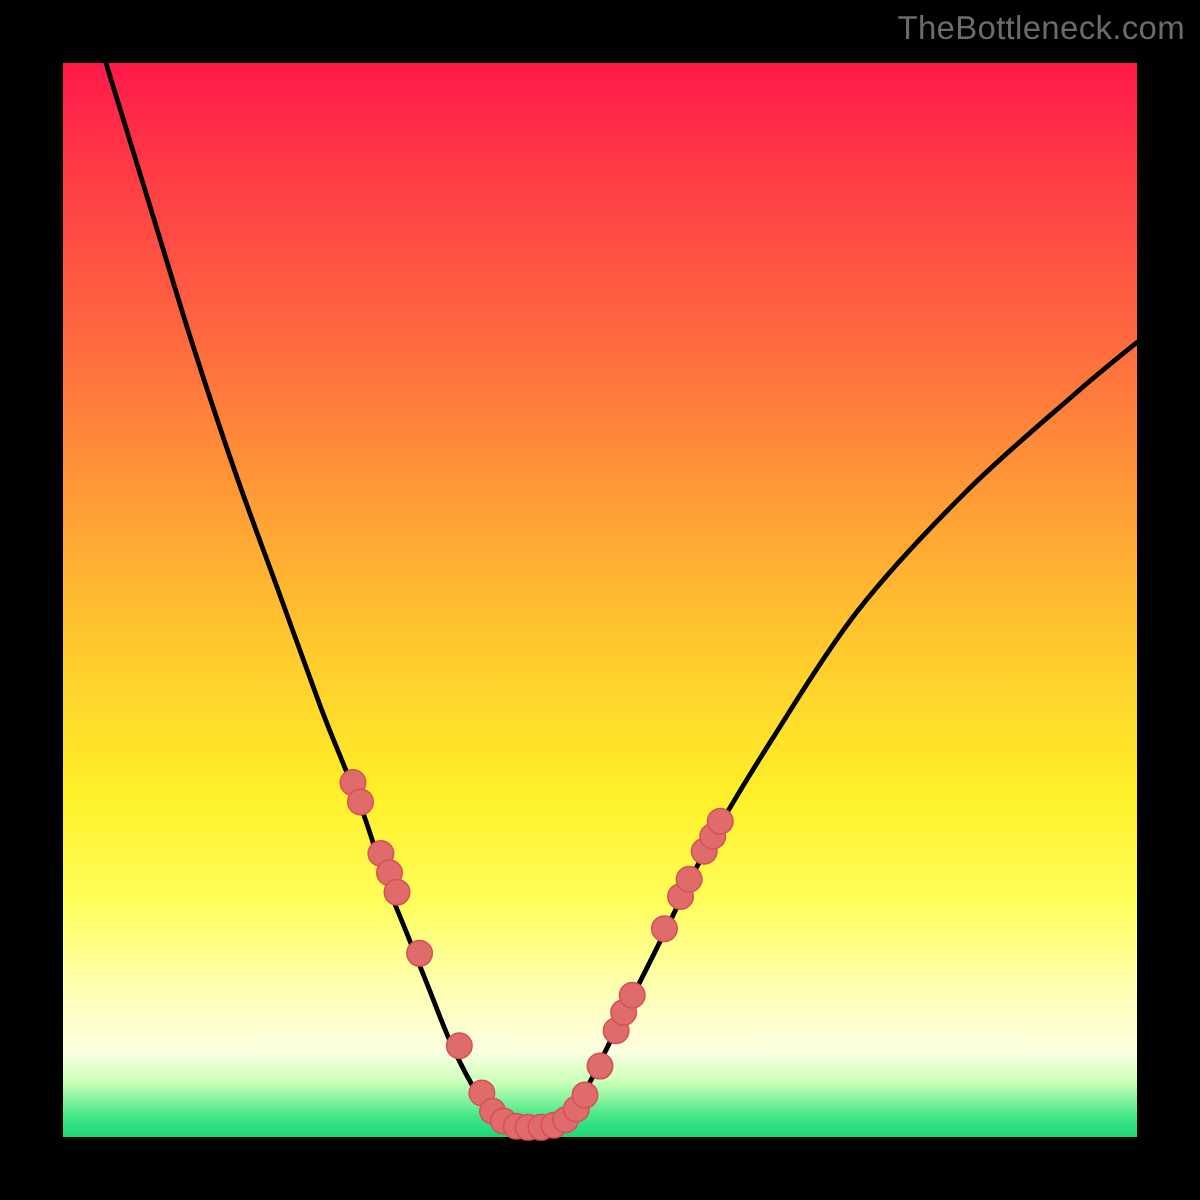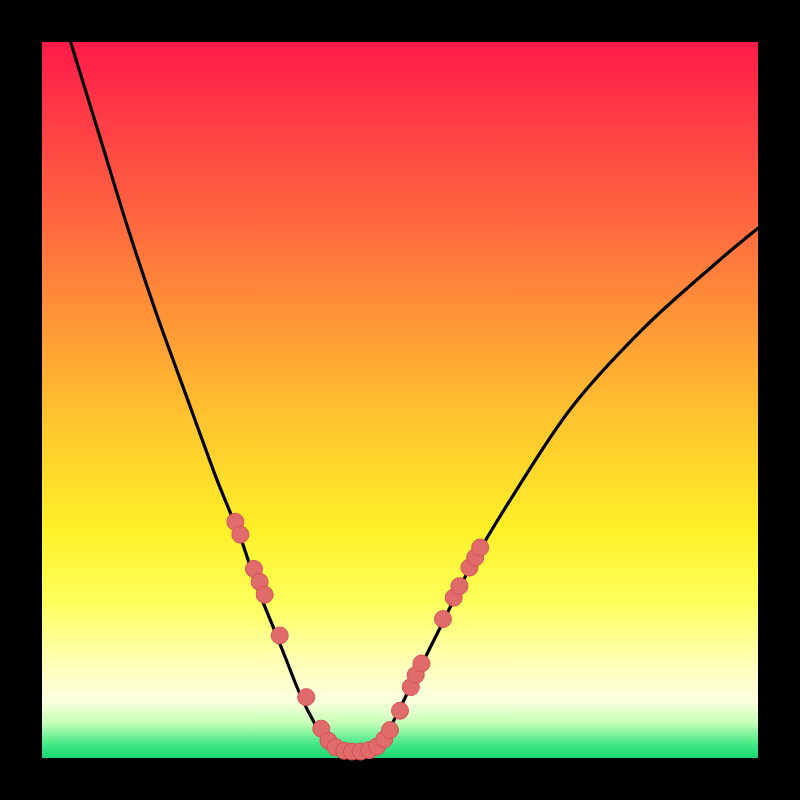--- a/index.html
+++ b/index.html
@@ -93,13 +93,14 @@
           <circle cx="400.96000000000004" cy="577.096" r="8.5" fill="#e06b6b" stroke="#d84f55" stroke-width="1"></circle>
           <circle cx="411.7" cy="555.616" r="8.5" fill="#e06b6b" stroke="#d84f55" stroke-width="1"></circle>
           <circle cx="417.428" cy="544.16" r="8.5" fill="#e06b6b" stroke="#d84f55" stroke-width="1"></circle>
           <circle cx="427.452" cy="525.544" r="8.5" fill="#e06b6b" stroke="#d84f55" stroke-width="1"></circle>
           <circle cx="433.18" cy="515.52" r="8.5" fill="#e06b6b" stroke="#d84f55" stroke-width="1"></circle>
           <circle cx="438.192" cy="505.496" r="8.5" fill="#e06b6b" stroke="#d84f55" stroke-width="1"></circle>
         </g>
     </svg>
   </div>
 
+  <div class="watermark">TheBottleneck.com</div>
 </div>
 
 </body></html>

